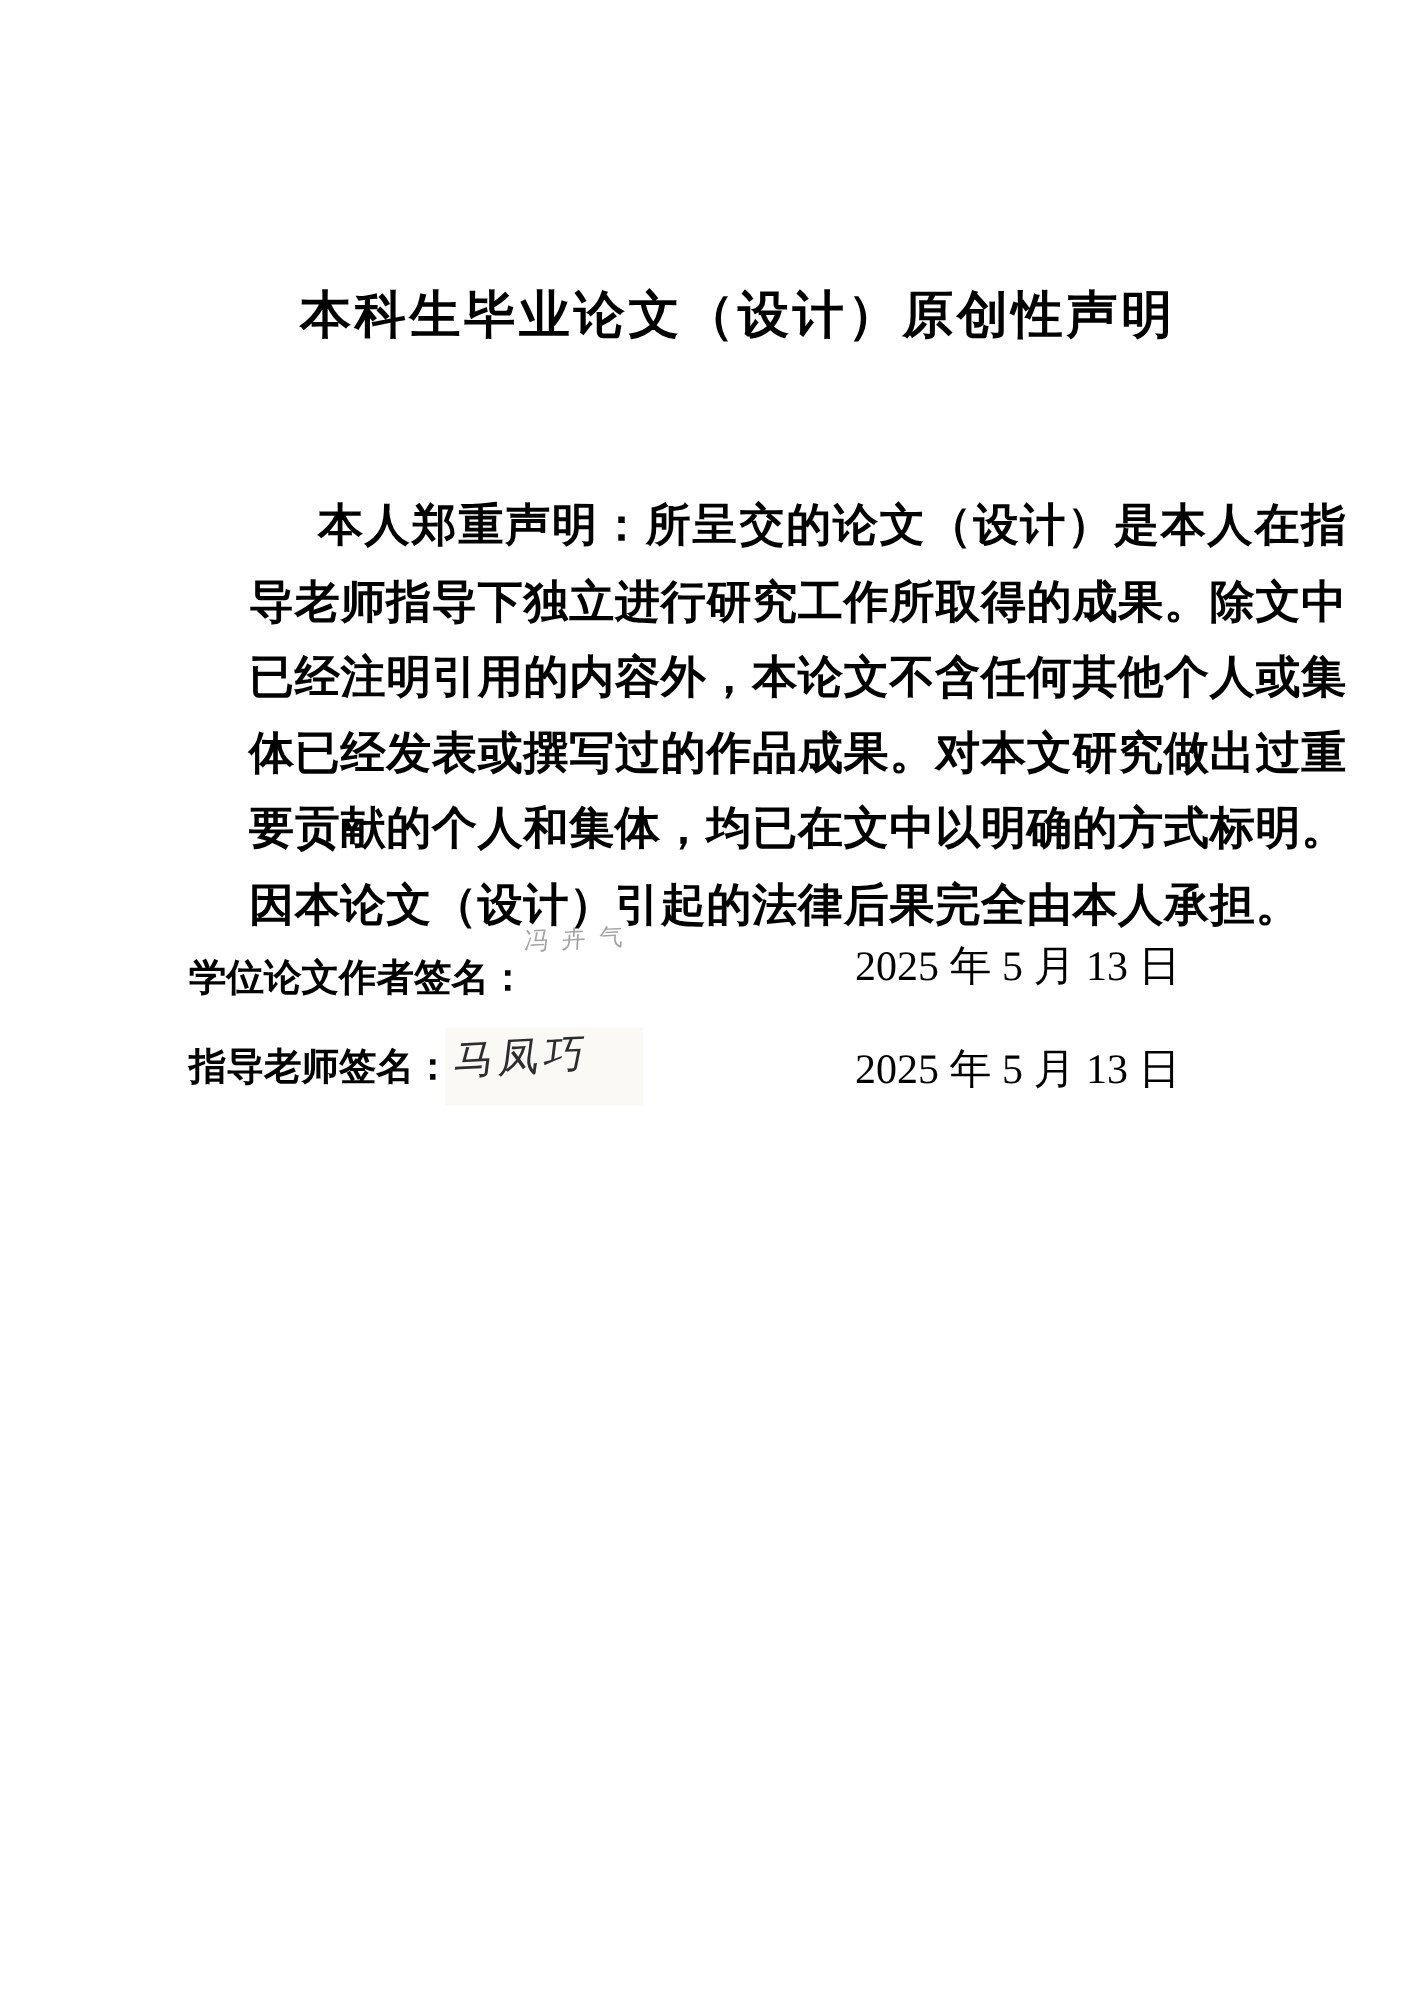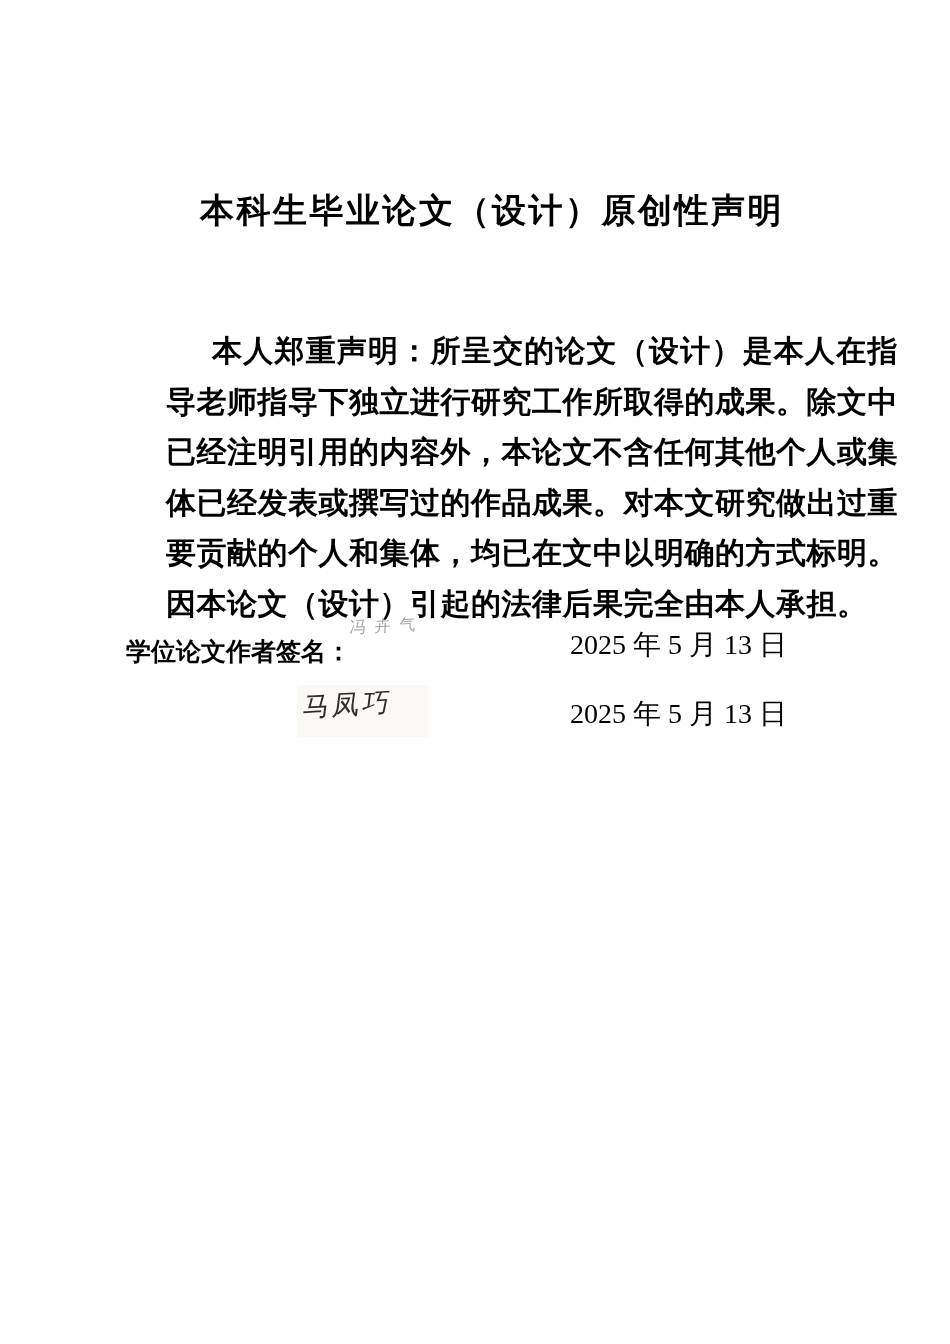--- a/index.html
+++ b/index.html
@@ -97,18 +97,19 @@
 <div class="page">
 
   <h1 class="doc-title">本科生毕业论文（设计）原创性声明</h1>
 
   <p class="doc-body">本人郑重声明：所呈交的论文（设计）是本人在指导老师指导下独立进行研究工作所取得的成果。除文中已经注明引用的内容外，本论文不含任何其他个人或集体已经发表或撰写过的作品成果。对本文研究做出过重要贡献的个人和集体，均已在文中以明确的方式标明。因本论文（设计）引起的法律后果完全由本人承担。</p>
 
   <span class="sig-label row-1">学位论文作者签名：</span>
   <span class="handwriting-author">冯卉气</span>
   <span class="sig-date row-1">2025 年 5 月 13 日</span>
 
+  <span class="sig-label row-2">指导老师签名：</span>
   <span class="handwriting-supervisor-box">
     <span class="handwriting-supervisor">马凤巧</span>
   </span>
   <span class="sig-date row-2">2025 年 5 月 13 日</span>
 
 </div>
 
 </body></html>

